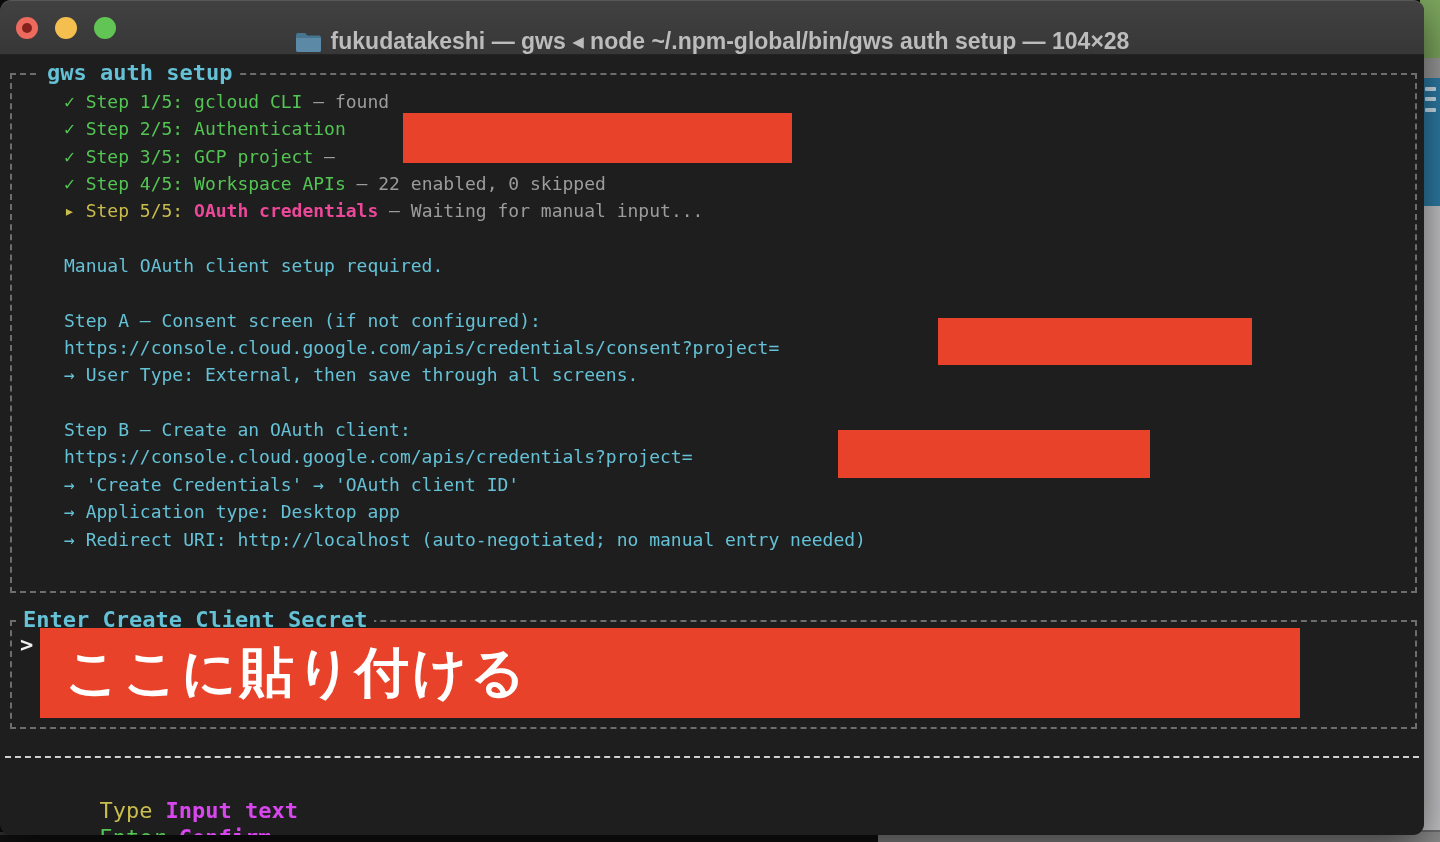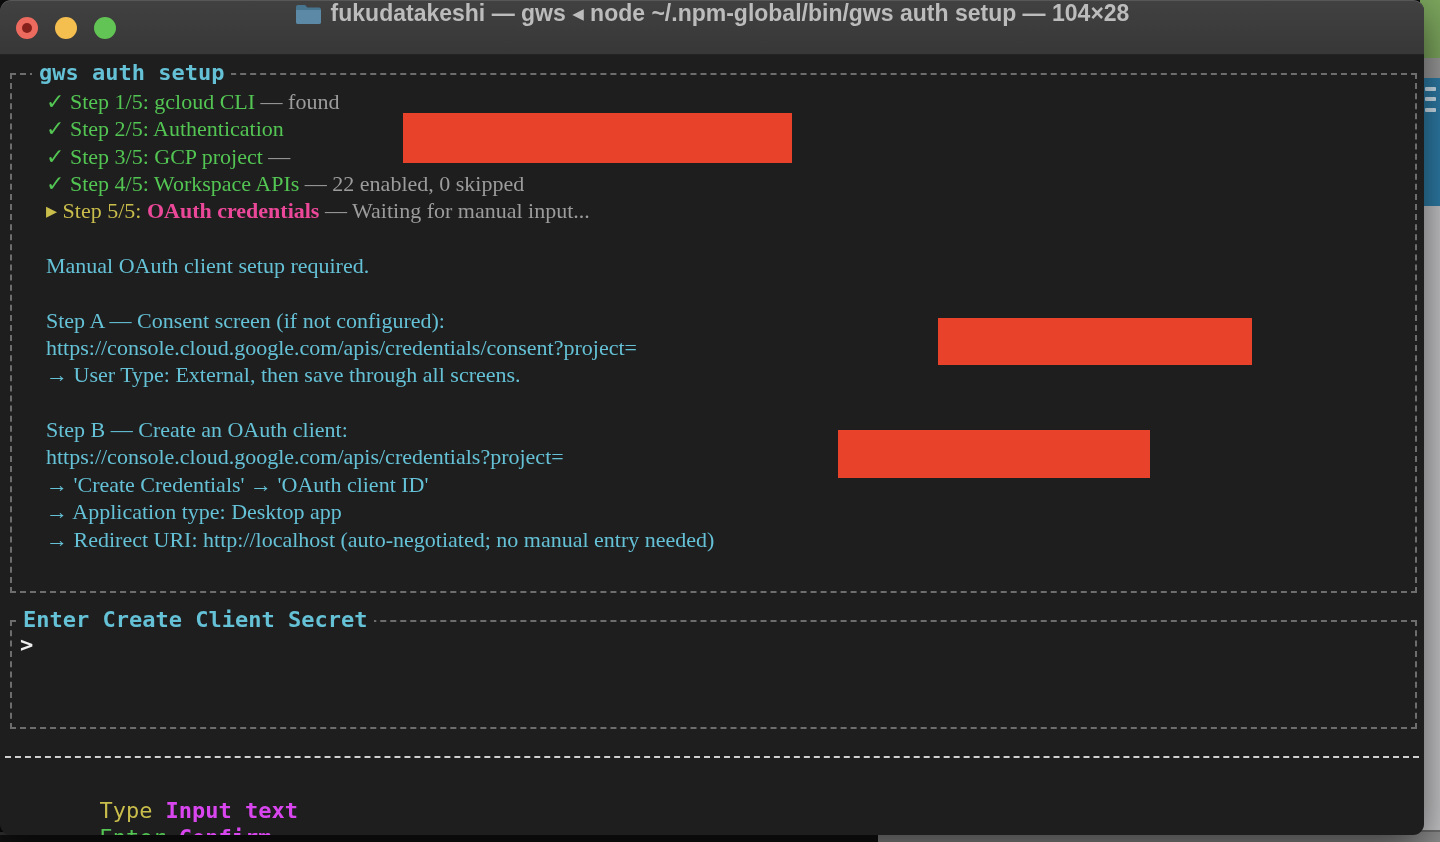--- a/index.html
+++ b/index.html
@@ -25,43 +25,43 @@
     background:linear-gradient(#6e6e6e 0 2px,#8f8f8f 2px);}
   
   .window{
     position:absolute;left:0;top:0;width:1424px;height:835px;
     background:var(--terminal-bg);border-radius:11px;
     box-shadow:0 14px 44px rgba(0,0,0,.6);overflow:hidden;
   }
   .titlebar{
     position:relative;height:55px;background:linear-gradient(#414141,#373737);
     box-shadow:inset 0 1px 0 #575757, inset 0 -1px 0 #232323;
-    display:flex;align-items:flex-start;justify-content:center;
+    display:flex;align-items:flex-end;justify-content:center;
     border-radius:11px 11px 0 0;
   }
   .lights{position:absolute;left:16px;top:0;height:100%;display:flex;align-items:center;gap:17px;}
   .light{width:22px;height:22px;border-radius:50%;border:none;cursor:default;position:relative;}
   .light.close{background:#ec6a5e;}
   .light.close::after{content:"";position:absolute;left:6px;top:6px;width:10px;height:10px;border-radius:50%;background:#85211a;}
   .light.min{background:#f5bf4f;}
   .light.max{background:#61c454;}
   .titlegroup{display:flex;align-items:center;gap:9px;}
   .title-text{font-family:"Liberation Sans","DejaVu Sans",sans-serif;font-weight:bold;font-size:23px;color:#bcbcbc;white-space:nowrap;}
   
   .panel{position:absolute;border:2px dashed #6d6d6d;}
   .panel-title{
     position:absolute;top:-15px;background:var(--terminal-bg);
     color:var(--cyan);font-weight:bold;font-size:22px;line-height:26px;padding:0 7px;white-space:pre;
   }
   #main-panel{left:10px;top:73px;width:1407px;height:520px;}
-  #main-panel .panel-title{left:20px;}
+  #main-panel .panel-title{left:28px;}
   #input-panel{left:10px;top:620px;width:1407px;height:109px;}
   #input-panel .panel-title{left:4px;}
   
-  #term-lines{position:absolute;left:46px;top:88px;font-size:22px;line-height:27.35px;white-space:pre;font-family:Liberation Serif, serif;}
+  #term-lines{position:absolute;left:64px;top:88px;font-size:18px;line-height:27.35px;white-space:pre;}
   .tline{height:27.35px;}
   .seg-green{color:var(--green);}
   .seg-gray{color:var(--gray);}
   .seg-cyan{color:var(--cyan);}
   .seg-yellow{color:var(--yellow);}
   .seg-white{color:#ec4899;}
   .b{font-weight:bold;}
   
   .prompt{position:absolute;left:20px;top:632px;font-size:22px;font-weight:bold;color:#efefef;white-space:pre;}
   
@@ -125,20 +125,23 @@
     <div id="term-lines"><div class="tline"><span class="seg-green">✓ Step 1/5: gcloud CLI </span><span class="seg-gray">— found</span></div><div class="tline"><span class="seg-green">✓ Step 2/5: Authentication</span></div><div class="tline"><span class="seg-green">✓ Step 3/5: GCP project </span><span class="seg-gray">— </span></div><div class="tline"><span class="seg-green">✓ Step 4/5: Workspace APIs </span><span class="seg-gray">— 22 enabled, 0 skipped</span></div><div class="tline"><span class="seg-yellow">▸ Step 5/5: </span><span class="seg-white b">OAuth credentials</span><span class="seg-gray"> — Waiting for manual input...</span></div><div class="tline">&nbsp;</div><div class="tline"><span class="seg-cyan">Manual OAuth client setup required.</span></div><div class="tline">&nbsp;</div><div class="tline"><span class="seg-cyan">Step A — Consent screen (if not configured):</span></div><div class="tline"><span class="seg-cyan">https://console.cloud.google.com/apis/credentials/consent?project=</span></div><div class="tline"><span class="seg-cyan">→ User Type: External, then save through all screens.</span></div><div class="tline">&nbsp;</div><div class="tline"><span class="seg-cyan">Step B — Create an OAuth client:</span></div><div class="tline"><span class="seg-cyan">https://console.cloud.google.com/apis/credentials?project=</span></div><div class="tline"><span class="seg-cyan">→ 'Create Credentials' → 'OAuth client ID'</span></div><div class="tline"><span class="seg-cyan">→ Application type: Desktop app</span></div><div class="tline"><span class="seg-cyan">→ Redirect URI: http://localhost (auto-negotiated; no manual entry needed)</span></div></div>
 
     <div class="panel" id="input-panel">
       <span class="panel-title">Enter Create Client Secret</span>
     </div>
     <span class="prompt">&gt;</span>
 
     <div class="redaction" id="red-steps"></div>
     <div class="redaction" id="red-consent"></div>
     <div class="redaction" id="red-creds"></div>
+    <div class="redaction" id="red-input">
+      <span class="paste-note">ここに貼り付ける</span>
+    </div>
 
     <div class="separator"></div>
     <div class="footer">
       <span class="hint"><span class="hint-key k-yellow">Type</span><span class="hint-label">Input text</span></span>
       <span class="hint"><span class="hint-key k-green">Enter</span><span class="hint-label">Confirm</span></span>
       
     </div>
 
   </div>
 </div>

